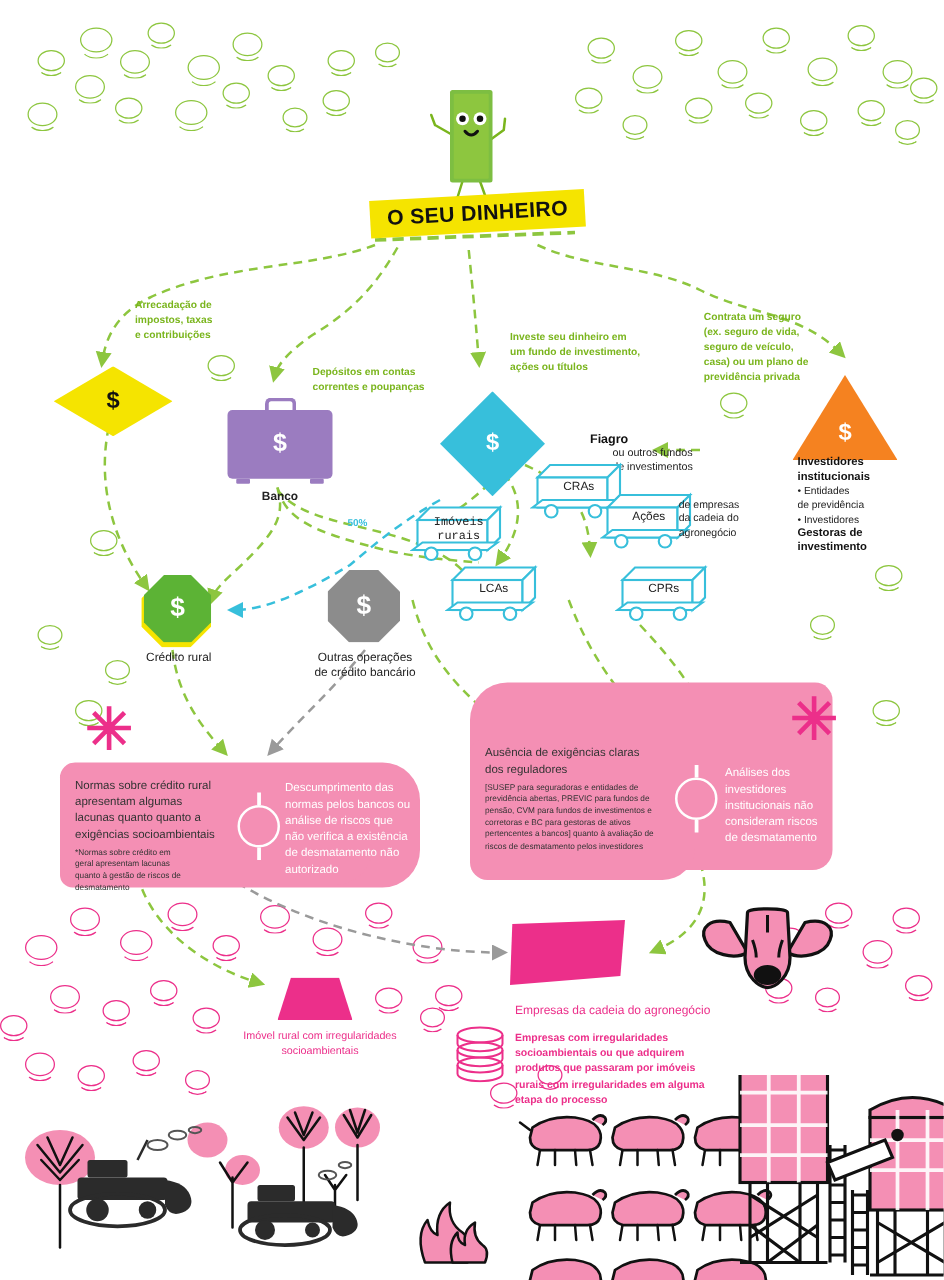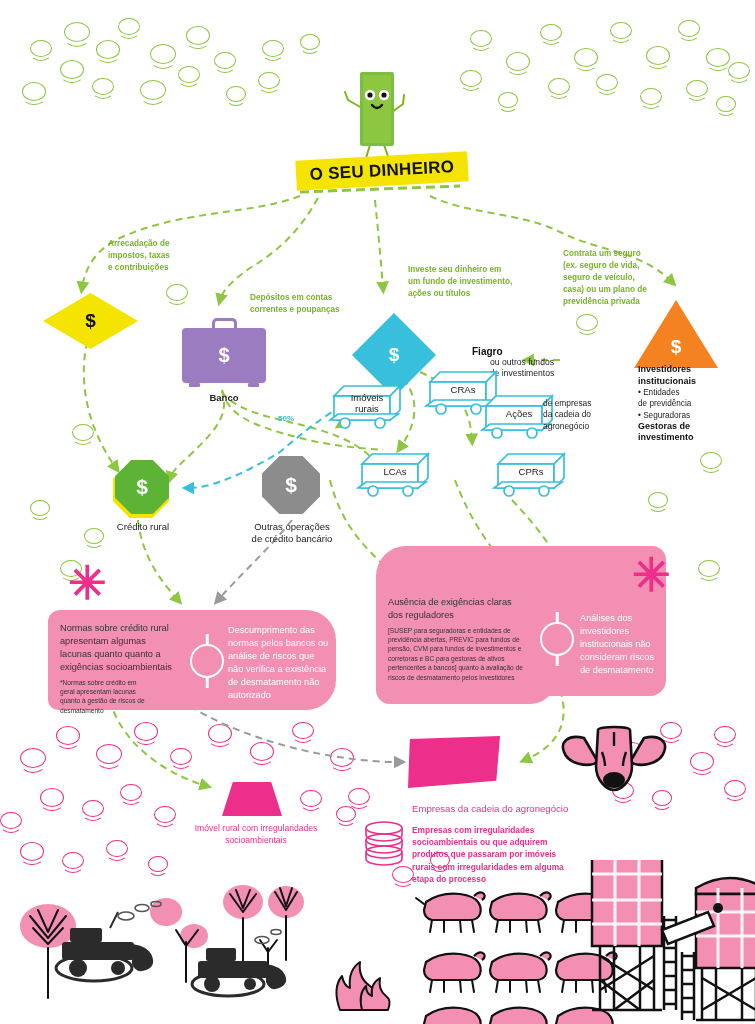--- a/index.html
+++ b/index.html
@@ -378,26 +378,26 @@
 
   <div class="triangle abs" style="left:634px; top:300px; width:84px; height:68px;">
     <span>$</span>
   </div>
 
   <div class="abs" style="left:638px; top:364px; width:112px;">
     <div style="font-size:9px; font-weight:bold; color:#111; line-height:1.3; white-space:pre-line;">Investidores
 institucionais</div>
     <div style="font-size:8.2px; color:#222; line-height:1.35; white-space:pre-line;">• Entidades
   de previdência</div>
-    <div style="font-size:8.2px; color:#222; line-height:1.35; white-space:pre-line;">• Seguradoras</div>
+    <div style="font-size:8.2px; color:#222; line-height:1.35; white-space:pre-line;">• Investidores</div>
     <div style="font-size:9px; font-weight:bold; color:#111; line-height:1.3; white-space:pre-line;">Gestoras de
 investimento</div>
   </div>
 
-  <div class="truck" style="left:328px; top:380px; width:78px; height:50px;">
+  <div class="truck" style="left:328px; top:400px; width:78px; height:50px;font-family:Liberation Mono, monospace;">
     <svg width="78" height="50" viewBox="0 0 78 50">
       <g fill="#fff" stroke="#37bfdb" stroke-width="1.7">
         <path d="M6,16 L16,6 L72,6 L62,16 Z"></path>
         <rect x="6" y="16" width="56" height="24"></rect>
         <path d="M62,16 L72,6 L72,30 L62,40 Z"></path>
         <path d="M2,40 L10,34 L70,34 L62,40 Z"></path>
         <circle cx="17" cy="43" r="5"></circle>
           <circle cx="52" cy="43" r="5"></circle>
       </g>
     </svg>

